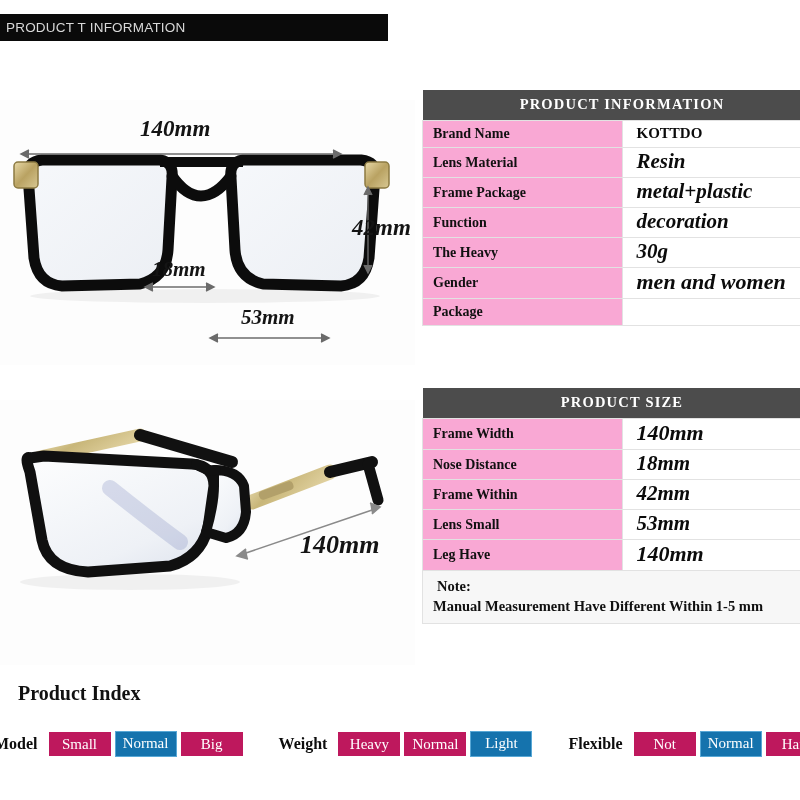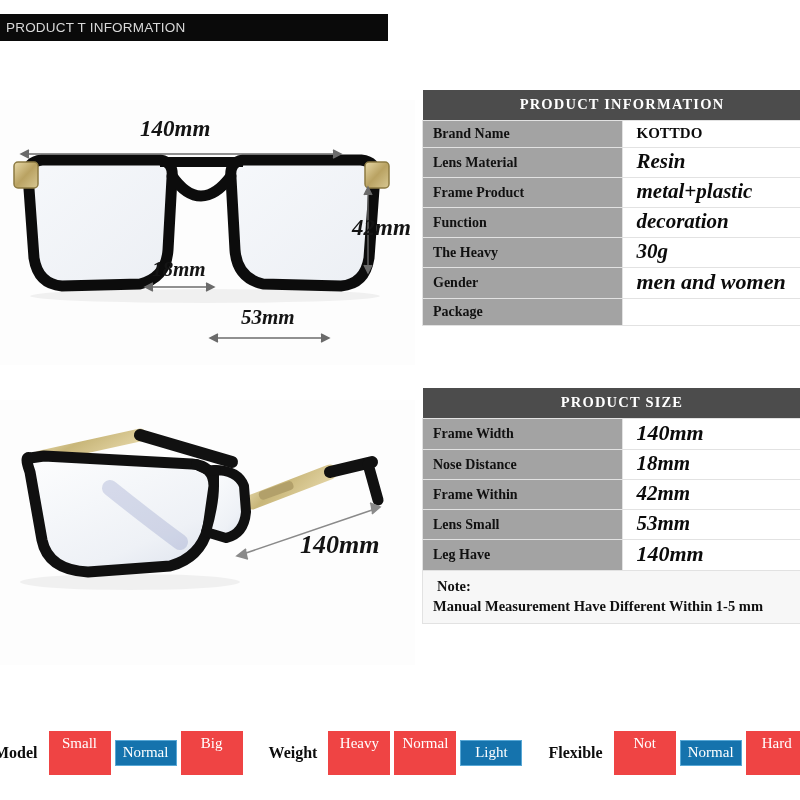--- a/index.html
+++ b/index.html
@@ -86,21 +86,21 @@
     text-align: center;
     padding: 6px 0 7px 0;
     border: none;
   }
   .spec-table td {
     border: 1px solid #e2e2e2;
     vertical-align: middle;
   }
   .spec-table td.k {
     width: 132px;
-    background: #a3a3a3;
+    background: #f9a8d4;
     color: #111111;
     font-weight: bold;
     font-size: 14px;
     padding: 5px 0 5px 10px;
     white-space: nowrap;
   }
   .spec-table td.v {
     background: #ffffff;
     color: #0b0b0b;
     font-style: italic;
@@ -150,33 +150,33 @@
   .idx-label {
     font-size: 16px;
     font-weight: bold;
     color: #0d0d0d;
     margin-right: 11px;
   }
   .idx-chip {
     display: inline-block;
     min-width: 62px;
     text-align: center;
-    padding: 4px 8px 23px 8px;
+    padding: 4px 8px 3px 8px;
     font-size: 15px;
     color: #ffffff;
-    background: #ef4444;
+    background: #be185d;
     margin-right: 4px;
     box-sizing: border-box;
   }
   .idx-chip.on {
     background: #1573ad;
     border: 1px solid #58a8d6;
     padding: 3px 7px 4px 7px;
   }
-  .idx-chip:last-child { margin-right: 0; }
+  .idx-chip:last-child { margin-right: 10px; }
 </style>
 </head>
 <body>
 
 <div class="stage">
 
   <div class="title-bar">
     <span class="title-text">PRODUCT T INFORMATION</span>
   </div>
 
@@ -286,21 +286,21 @@
       </tr>
       <tr>
         <td class="k">Brand Name</td>
         <td class="v plain">KOTTDO</td>
       </tr>
       <tr>
         <td class="k">Lens Material</td>
         <td class="v v-m">Resin</td>
       </tr>
       <tr>
-        <td class="k">Frame Product</td>
+        <td class="k">Frame Package</td>
         <td class="v v-m">metal+plastic</td>
       </tr>
       <tr>
         <td class="k">Function</td>
         <td class="v v-m">decoration</td>
       </tr>
       <tr>
         <td class="k">The Heavy</td>
         <td class="v v-m">30g</td>
       </tr>
@@ -342,20 +342,21 @@
       </tr>
       <tr>
         <td colspan="2" class="note-cell">
           <div class="note-head">Note:</div>
           <div>Manual Measurement Have Different Within 1-5 mm</div>
         </td>
       </tr>
     </tbody>
   </table>
 
+  <div class="index-title">Product Index</div>
 
   <div class="index-row">
 
     <div class="idx-group">
       <span class="idx-label">Model</span>
       <span class="idx-chip">Small</span>
       <span class="idx-chip on">Normal</span>
       <span class="idx-chip">Big</span>
     </div>
 

